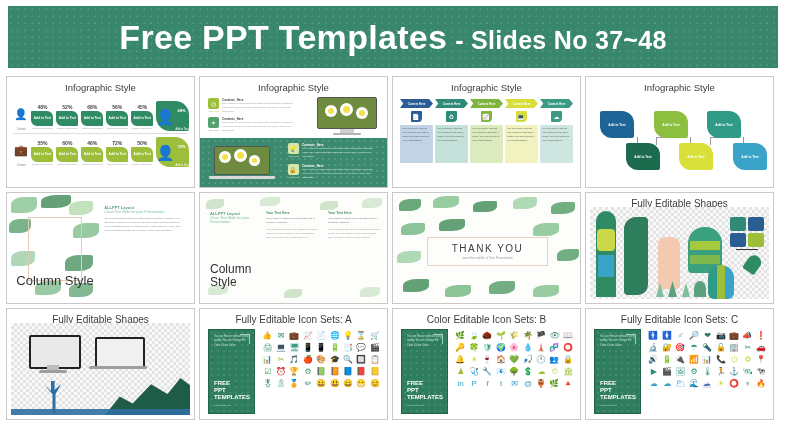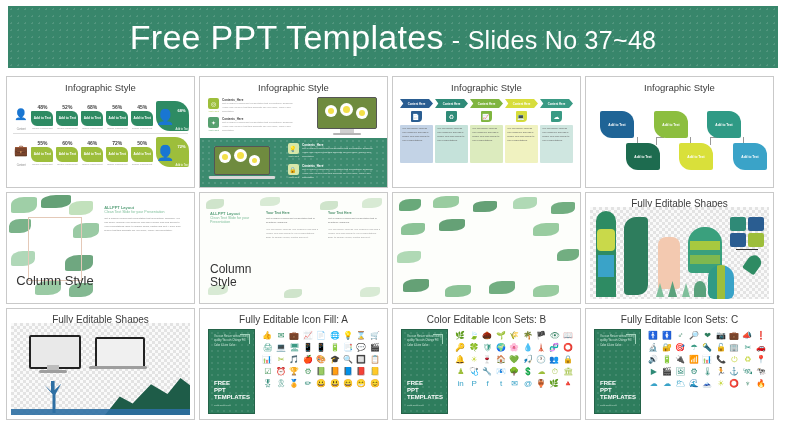--- a/index.html
+++ b/index.html
@@ -3,21 +3,21 @@
 <meta charset="utf-8">
 <style>
   html,body{margin:0;padding:0;}
   body{width:786px;height:430px;background:#ffffff;font-family:"Liberation Sans",sans-serif;overflow:hidden;}
   .page{width:786px;height:430px;position:relative;background:#fff;}
 
   
   .banner{position:absolute;left:8px;top:6px;width:770px;height:62px;background:#38866b;
     background-image:radial-gradient(rgba(255,255,255,.13) 1px, transparent 1px);
     background-size:7px 7px;display:flex;align-items:center;justify-content:center;}
-  .banner-text{color:#fff;white-space:nowrap;font-weight:normal;letter-spacing:.3px;}
+  .banner-text{color:#fff;white-space:nowrap;font-weight:bold;letter-spacing:.3px;}
   .banner-main{font-size:34px;}
   .banner-sub{font-size:25px;margin-left:8px;}
 
   
   .grid{position:absolute;left:6px;top:76px;width:776px;display:flex;flex-wrap:wrap;gap:4px 4px;}
   .slide{width:189px;height:112px;border:1px solid #c9c9c9;background:#fff;position:relative;overflow:hidden;box-sizing:border-box;}
   .s-title{position:absolute;left:0;right:0;top:5px;text-align:center;font-size:9.5px;color:#3b3b3b;}
   .s-title.big{font-size:10px;}
 
   
@@ -425,20 +425,24 @@
         <div class="leafbg" style="left:158px;top:9px;width:24px;height:12px;background:#4f9a63;opacity:.8"></div>
         <div class="leafbg" style="left:8px;top:30px;width:24px;height:12px;background:#6fb47e;opacity:.8"></div>
         <div class="leafbg" style="left:46px;top:26px;width:26px;height:12px;background:#3f8a55;opacity:.8"></div>
         <div class="leafbg" style="left:140px;top:30px;width:26px;height:13px;background:#7fbf8a;opacity:.8"></div>
         <div class="leafbg" style="left:4px;top:58px;width:24px;height:12px;background:#9ccfa4;opacity:.8"></div>
         <div class="leafbg" style="left:164px;top:56px;width:22px;height:12px;background:#4f9a63;opacity:.8"></div>
         <div class="leafbg" style="left:10px;top:86px;width:26px;height:13px;background:#3f8a55;opacity:.8"></div>
         <div class="leafbg" style="left:52px;top:92px;width:26px;height:12px;background:#6fb47e;opacity:.8"></div>
         <div class="leafbg" style="left:96px;top:88px;width:26px;height:13px;background:#4f9a63;opacity:.8"></div>
         <div class="leafbg" style="left:140px;top:92px;width:26px;height:12px;background:#7fbf8a;opacity:.8"></div>
+      </div>
+      <div class="thankyou">
+        <div class="ty-main">THANK YOU</div>
+        <div class="ty-sub">insert the subtitle of Your Presentation</div>
       </div>
     </div>
 
     <div class="slide">
       <div class="s-title big">Fully Editable Shapes</div>
       <div class="checker">
         <div class="shp" style="left:6px;top:4px;width:20px;height:86px;background:#2e8b63;border-radius:10px 10px 0 0;"></div>
         <div class="shp" style="left:7px;top:22px;width:18px;height:22px;background:#c9d94a;border-radius:4px;"></div>
         <div class="shp" style="left:8px;top:48px;width:16px;height:22px;background:#3aa3c8;"></div>
         <div class="shp" style="left:34px;top:10px;width:24px;height:78px;background:#2e7d5d;border-radius:12px 4px 10px 4px;"></div>
@@ -468,21 +472,21 @@
         <div class="shp" style="left:28px;top:47px;width:28px;height:3px;background:#9e9e9e;border-radius:2px;"></div>
         <div class="shp" style="left:84px;top:14px;width:46px;height:28px;border:2px solid #222;border-radius:2px;background:#f0f0f0;"></div>
         <div class="shp" style="left:78px;top:43px;width:58px;height:3px;background:#9e9e9e;border-radius:2px;"></div>
         <div class="shp" style="left:28px;top:56px;width:30px;height:34px;background:#2e6fa3;clip-path:polygon(45% 100%,45% 45%,18% 18%,40% 35%,40% 6%,52% 6%,52% 32%,74% 14%,55% 45%,55% 100%);"></div>
         <div class="shp" style="left:94px;top:48px;width:92px;height:44px;background:#1e5c48;clip-path:polygon(0 100%,16% 58%,30% 74%,50% 30%,68% 52%,82% 16%,100% 44%,100% 100%);"></div>
         <div class="shp" style="left:0;top:86px;width:189px;height:8px;background:#2e6fa3;opacity:.9;"></div>
       </div>
     </div>
 
     <div class="slide">
-      <div class="s-title big">Fully Editable Icon Fill: A</div>
+      <div class="s-title big">Fully Editable Icon Sets: A</div>
       <div class="card">
         <div class="card-corner"></div>
         <div class="card-top">You can Resize without losing quality You can Change Fill Color &amp; Line Color</div>
         <div class="card-free" style="white-space:pre-line">FREE
 PPT
 TEMPLATES</div>
         <div class="card-url">www.allppt.com</div>
       </div>
       <div class="icon-grid" id="icons-a">
           <div style="color: rgb(46, 139, 99);">👍</div>

